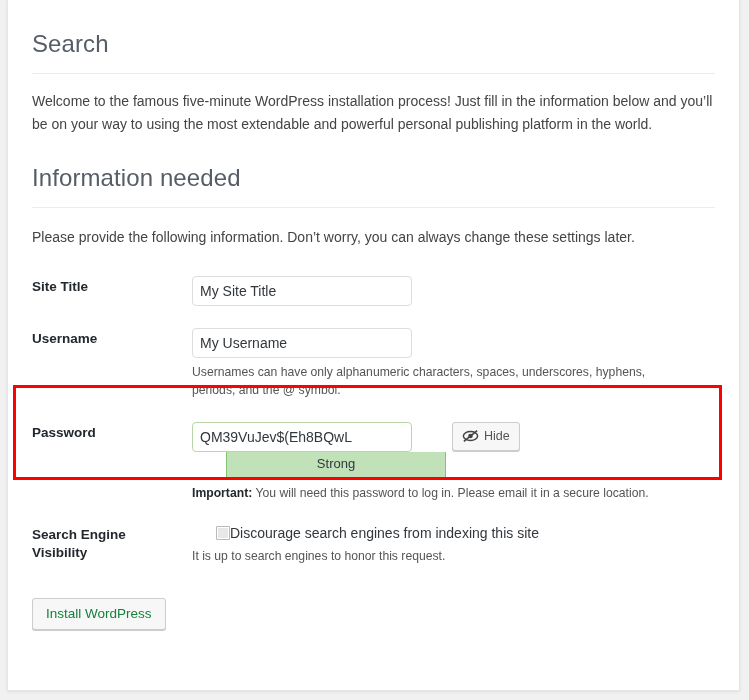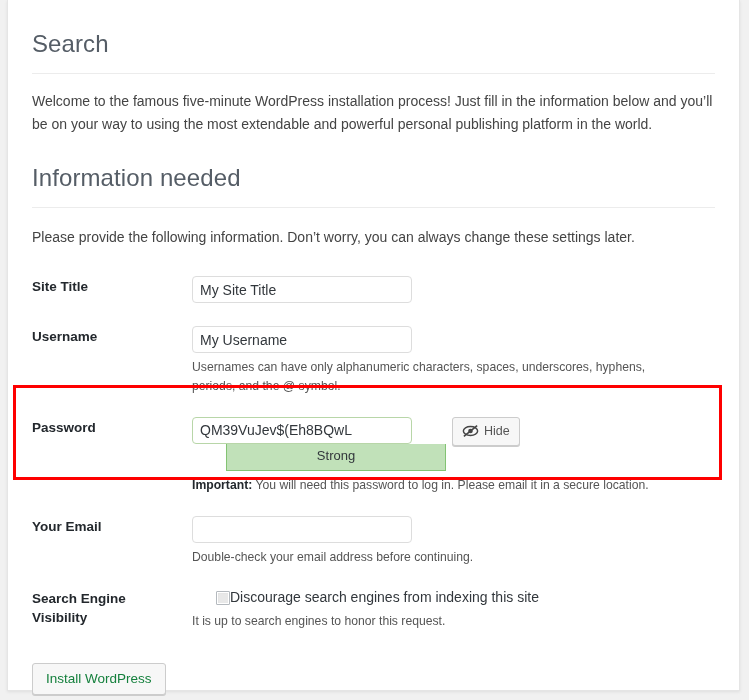--- a/index.html
+++ b/index.html
@@ -77,21 +77,21 @@
     line-height: 1.35;
   }
   table.form-table td {
     vertical-align: top;
     padding: 14px 0 8px 0;
   }
 
   .text-input {
     width: 220px;
     height: 27px;
-    padding: 3px 7px;
+    padding: 14px 7px;
     border: 1px solid #dddddd;
     background: #fff;
     font-size: 14px;
     color: #32373c;
     font-family: "Liberation Sans", sans-serif;
     outline: none;
     border-radius: 4px;
     display: block;
   }
   .text-input.pw {
@@ -241,27 +241,20 @@
                     <line x1="2.2" y1="14.4" x2="17.8" y2="1.6" stroke="#444" stroke-width="1.9"></line>
                   </svg>
                 </span>
                 <span>Hide</span>
               </button>
             </div>
             <p class="description"><b>Important:</b><span> You will need this password to log in. Please email it in a secure location.</span></p>
           </td>
         </tr>
 
-        <tr>
-          <th>Your Email</th>
-          <td>
-            <input class="text-input" type="text" value="" style="">
-            <p class="description">Double-check your email address before continuing.</p>
-          </td>
-        </tr>
 
         <tr>
           <th>Search Engine Visibility</th>
           <td>
             <div class="checkbox-line">
               <span class="fake-checkbox"></span>
               <span class="checkbox-label">Discourage search engines from indexing this site</span>
             </div>
             <p class="description">It is up to search engines to honor this request.</p>
           </td>

